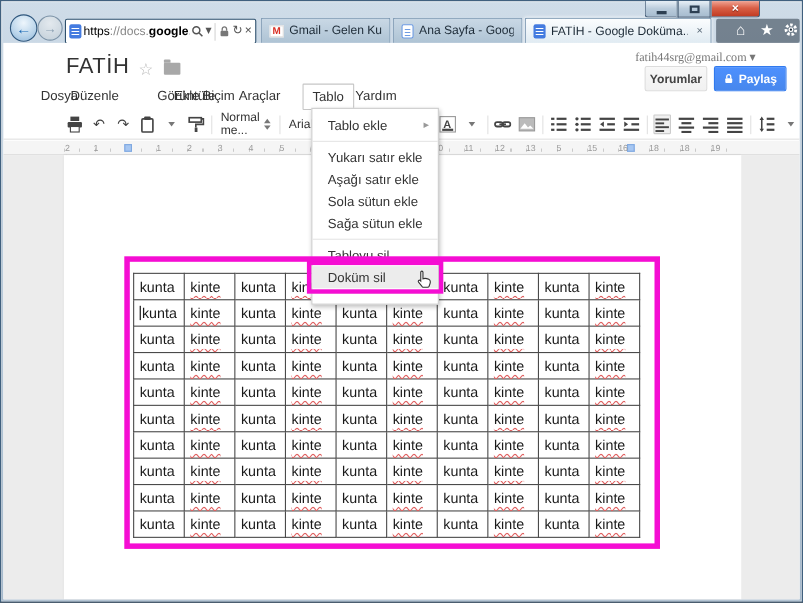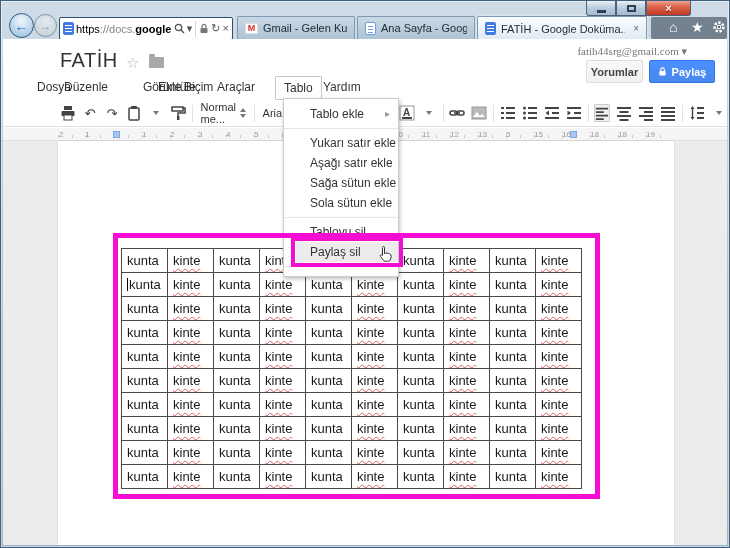--- a/index.html
+++ b/index.html
@@ -88,21 +88,21 @@
   .docarea{position:absolute;left:0;right:0;top:102px;bottom:0;background:#ececec;}
   .page{position:absolute;left:55px;top:0;width:616px;bottom:0;background:#fff;box-shadow:0 0 2px rgba(0,0,0,.15);}
   table.gdtable{position:absolute;left:63px;top:107px;border-collapse:collapse;table-layout:fixed;}
   table.gdtable td{width:46px;height:24px;border:1px solid #4a4a4a;font-size:13px;color:#1a1a1a;
     padding:0 0 0 5px;vertical-align:middle;white-space:nowrap;}
   .miss{text-decoration:underline wavy #e06060 1px;text-underline-offset:3px;}
   .tcaret{display:inline-block;width:1px;height:13px;background:#000;vertical-align:-2px;margin-right:1px;}
   
   .dropdown{position:absolute;left:280px;top:59px;width:116px;background:#fff;border:1px solid #ccc;
     box-shadow:1px 2px 4px rgba(0,0,0,.25);z-index:40;padding:5px 0;font-size:12px;color:#333;}
-  .dd-item{position:relative;height:20px;line-height:20px;padding-left:14px;white-space:nowrap;margin-left:12px;}
+  .dd-item{position:relative;height:20px;line-height:20px;padding-left:14px;white-space:nowrap;}
   .dd-item .sub{position:absolute;right:8px;top:0;color:#999;font-size:10px;}
   .dd-div{height:1px;background:#e5e5e5;margin:4px 0;}
   .dd-item.hl{background:#ececec;outline:4px solid var(--magenta);outline-offset:1px;}
   .hand{position:absolute;right:4px;top:3px;z-index:70;}
   
   .anno-rect{position:absolute;left:110px;top:194px;width:487px;height:266px;border:5px solid var(--magenta);
     z-index:60;pointer-events:none;}
 </style>
 </head>
 <body>
@@ -516,24 +516,24 @@
             </tbody>
           </table>
       </div>
     </div>
 
     <div class="dropdown">
         <div class="dd-item"><span>Tablo ekle</span><span class="sub">▸</span></div>
         <div class="dd-div"></div>
         <div class="dd-item"><span>Yukarı satır ekle</span></div>
         <div class="dd-item"><span>Aşağı satır ekle</span></div>
+        <div class="dd-item"><span>Sola sütun ekle</span></div>
         <div class="dd-item"><span>Sağa sütun ekle</span></div>
-        <div class="dd-item"><span>Sola sütun ekle</span></div>
         <div class="dd-div"></div>
         <div class="dd-item"><span>Tabloyu sil</span></div>
-        <div class="dd-item hl"><span>Paylaş sil</span><span class="hand"><svg width="16" height="18" viewBox="0 0 16 18">
+        <div class="dd-item hl"><span>Doküm sil</span><span class="hand"><svg width="16" height="18" viewBox="0 0 16 18">
               <path d="M5.5 1.5c.6 0 1 .45 1 1v6l.6-.2c.4-.15.8-.25 1.3-.25 1.5 0 2.5.45 3.4.9.9.45 1.4 1.3 1.4 2.2 0 .65-.1 1.3-.35 1.95l-.75 2.1c-.25.6-.85 1-1.5 1H7.2c-.55 0-1.05-.25-1.4-.65L2.5 11.5c-.35-.45-.3-1.1.1-1.5.45-.4 1.1-.4 1.5.05l.4.45v-8c0-.55.45-1 1-1z" fill="#fff" stroke="#333" stroke-width="1"></path>
             </svg></span></div>
         <div class="dd-div"></div>
       </div>
     <div class="anno-rect"></div>
   </div>
 </div>
 
 </body></html>

